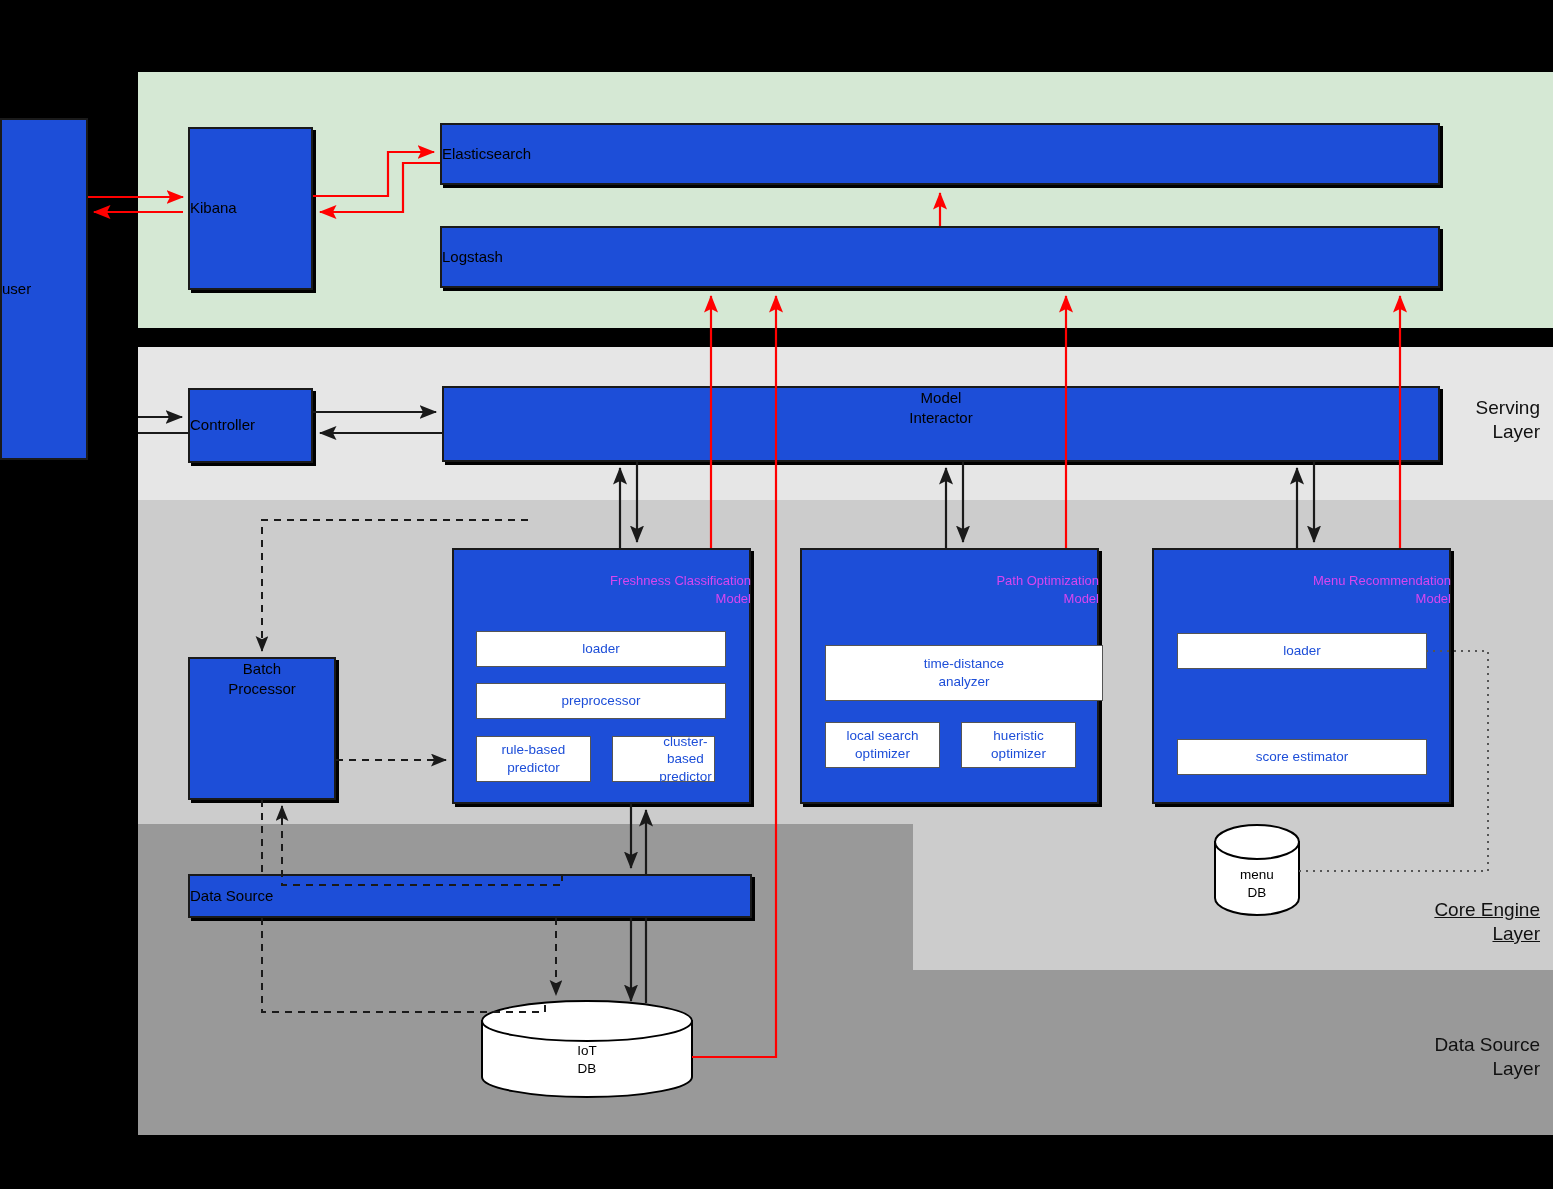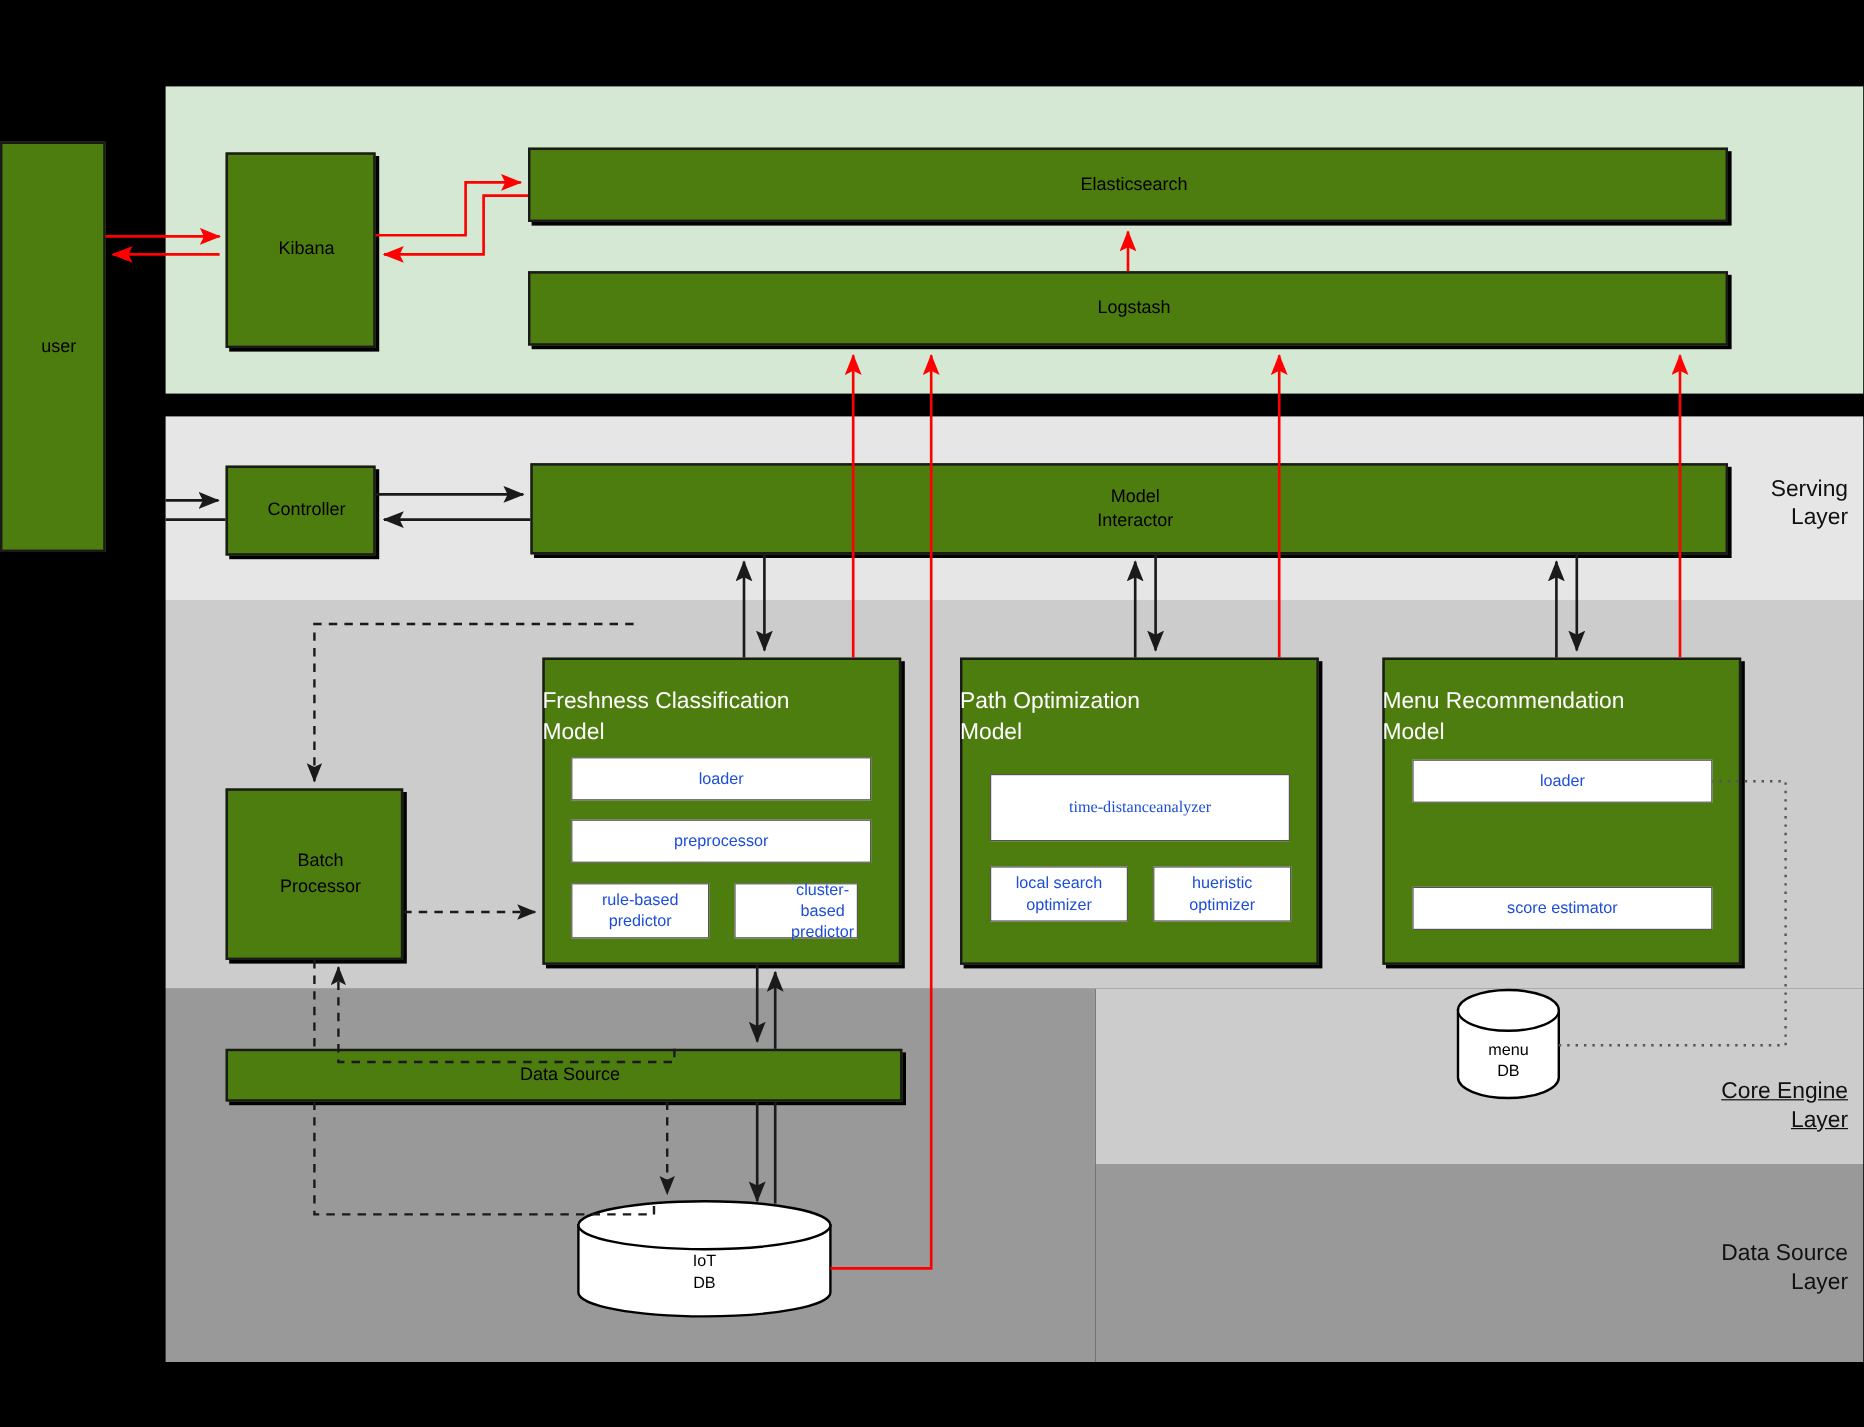--- a/index.html
+++ b/index.html
@@ -1,26 +1,26 @@
 <!DOCTYPE html>
 <html><head>
 <meta charset="utf-8">
 <style>
   html,body{margin:0;padding:0;background:#000;}
   #stage{position:relative;width:1553px;height:1189px;background:#000;
          font-family:"Liberation Sans","DejaVu Sans",sans-serif;overflow:hidden;}
   .band{position:absolute;}
-  .box{position:absolute;background:#4d7c0f;border:2px solid #1a1a1a;
-       box-sizing:border-box;display:flex;align-items:center;justify-content:center;
-       text-align:center;color:#000;font-size:15px;line-height:1.35;padding-left:10px;}
+  .box{position:absolute;background:#1d4ed8;border:2px solid #1a1a1a;
+       box-sizing:border-box;display:flex;align-items:center;
+       text-align:center;color:#000;font-size:15px;line-height:1.35;}
   .box.shadow{box-shadow:3px 3px 0 #000;}
   .subbox{position:absolute;background:#fff;border:1px solid #555;
        box-sizing:border-box;display:flex;align-items:center;justify-content:center;
        text-align:center;color:#1d4ed8;font-size:13.5px;line-height:1.3;}
-  .title{position:absolute;text-align:left;color:#ffffff;font-size:19px;line-height:1.35;}
+  .title{position:absolute;text-align:right;color:#d946ef;font-size:13px;line-height:1.35;}
   .layerlabel{position:absolute;text-align:right;color:#111;font-size:19px;line-height:1.25;}
   svg.overlay{position:absolute;left:0;top:0;width:1553px;height:1189px;
               pointer-events:none;overflow:visible;}
   .dbtext{position:absolute;text-align:center;font-size:13.5px;color:#000;line-height:1.35;}
 </style>
 </head>
 <body>
 
 <div id="stage">
 
@@ -103,21 +103,21 @@
     <span>cluster-based</span>
     <span>predictor</span>
   </div>
 
   <div class="box shadow" style="left:800px;top:548px;width:299px;height:256px;display:block;">
   </div>
   <div class="title" style="left:800px;top:572px;width:299px;">
     <div>Path Optimization</div>
     <div>Model</div>
   </div>
-  <div class="subbox" style="left:825px;top:645px;width:250px;height:56px;flex-direction:row;font-family:Liberation Serif, serif;">
+  <div class="subbox" style="left:825px;top:645px;width:278px;height:56px;flex-direction:column;">
     <span>time-distance</span>
     <span>analyzer</span>
   </div>
   <div class="subbox" style="left:825px;top:722px;width:115px;height:46px;flex-direction:column;">
     <span>local search</span>
     <span>optimizer</span>
   </div>
   <div class="subbox" style="left:961px;top:722px;width:115px;height:46px;flex-direction:column;">
     <span>hueristic</span>
     <span>optimizer</span>

